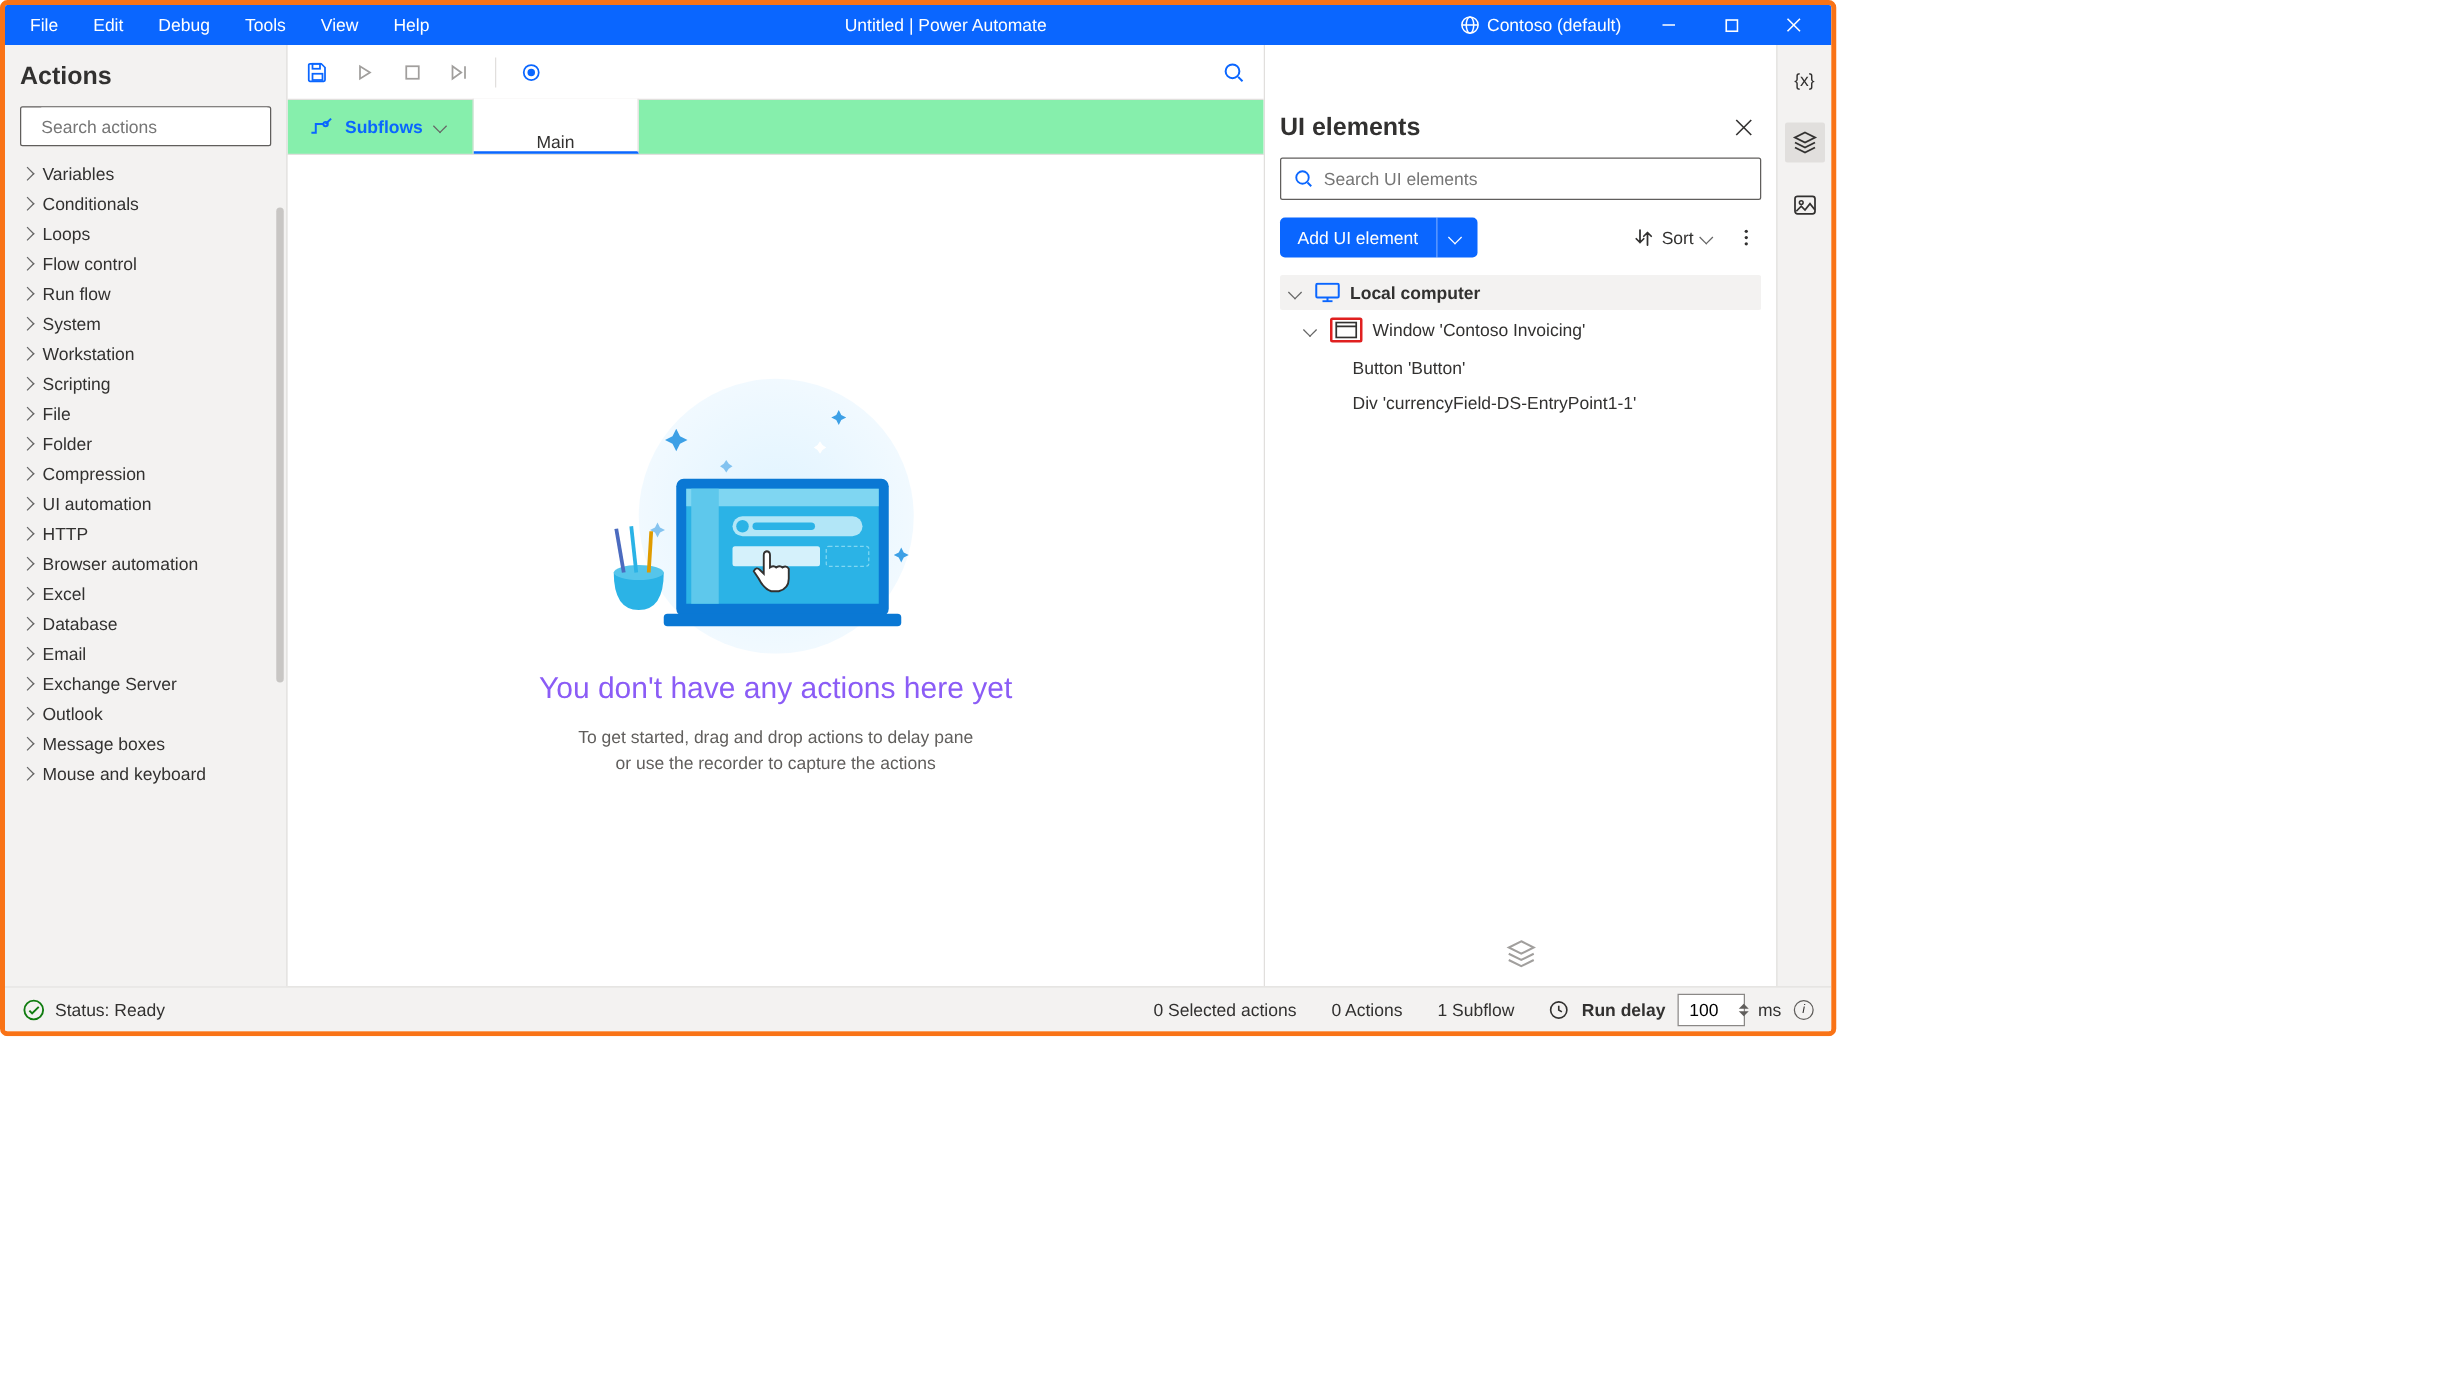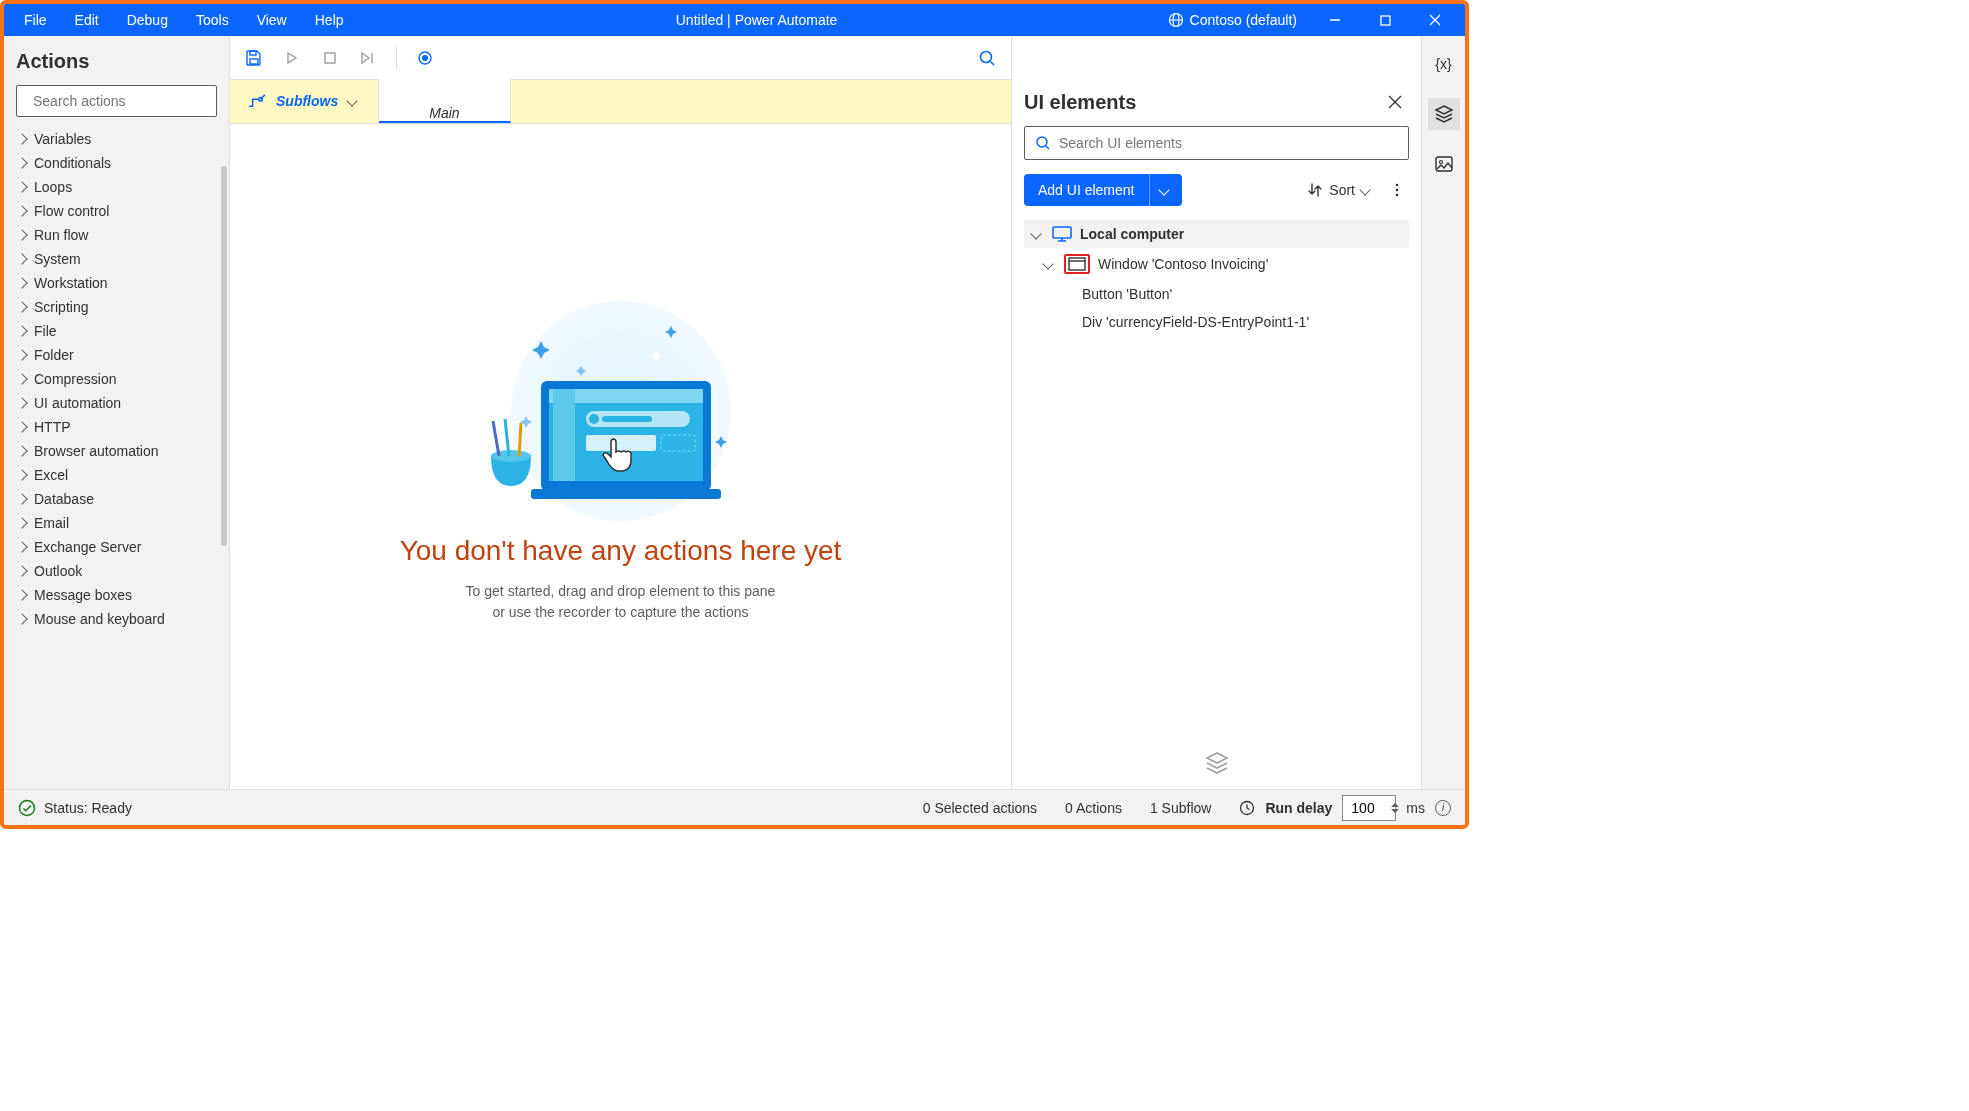--- a/index.html
+++ b/index.html
@@ -78,39 +78,38 @@
 }
 
 .canvas {
   flex: 1;
   display: flex;
   flex-direction: column;
   min-width: 0;
 }
 .tabstrip {
   height: 44px; display: flex; align-items: flex-end; border-bottom: 1px solid #e1dfdd;
-  background: #fef9c3;
-  font-style: italic;
+  background: #86efac;
 }
 .subflows-btn {
   display: flex; align-items: center; gap: 10px; padding: 0 18px;
   height: 44px; cursor: pointer; font-weight: 600; color: #0a66ff;
   border-right: 1px solid #e1dfdd;
 }
 .tab {
   height: 44px; padding: 0 50px; display: flex; align-items: flex-end;
   background: #fff; border-right: 1px solid #e1dfdd; cursor: pointer;
   border-bottom: 2px solid #0a66ff; font-size: 14px;
 }
 .canvas-content {
   flex: 1; display: flex; flex-direction: column; align-items: center; justify-content: center;
   gap: 14px; color: #605e5c; background: #fff;
 }
 .illus { width: 300px; height: 230px; }
-.empty-title { font-size: 28px; color: #c2410c; font-weight: 400; }
+.empty-title { font-size: 24px; color: #8b5cf6; font-weight: 400; }
 .empty-sub { font-size: 14px; text-align: center; line-height: 1.5; }
 
 
 .rightpanel {
   width: 410px; border-left: 1px solid #e1dfdd;
   display: flex; flex-direction: column;
   padding: 12px 12px 4px 12px;
   background: #fff;
 }
 .rp-header { display: flex; align-items: center; justify-content: space-between; margin-bottom: 10px; margin-top: 40px; }
@@ -425,21 +424,21 @@
             <path d="M70 50 l3 6 l6 3 l-6 3 l-3 6 l-3 -6 l-6 -3 l6 -3 z"></path>
             <path d="M200 35 l2 4 l4 2 l-4 2 l-2 4 l-2 -4 l-4 -2 l4 -2 z"></path>
             <path d="M250 145 l2 4 l4 2 l-4 2 l-2 4 l-2 -4 l-4 -2 l4 -2 z"></path>
             <path d="M55 125 l2 4 l4 2 l-4 2 l-2 4 l-2 -4 l-4 -2 l4 -2 z" opacity="0.6"></path>
             <path d="M110 75 l2 3 l3 2 l-3 2 l-2 3 l-2 -3 l-3 -2 l3 -2 z" opacity="0.6"></path>
             <path d="M185 60 l2 3 l3 2 l-3 2 l-2 3 l-2 -3 l-3 -2 l3 -2 z" fill="#fff"></path>
           </g>
         </svg>
         <div class="empty-title">You don't have any actions here yet</div>
         <div class="empty-sub">
-          <div>To get started, drag and drop element to this pane</div>
+          <div>To get started, drag and drop actions to delay pane</div>
           <div>or use the recorder to capture the actions</div>
         </div>
       </div>
     </div>
 
     <div class="rightpanel">
       <div class="rp-header">
         <div class="rp-title">UI elements</div>
         <div class="rp-close">
           <svg width="14" height="14">

